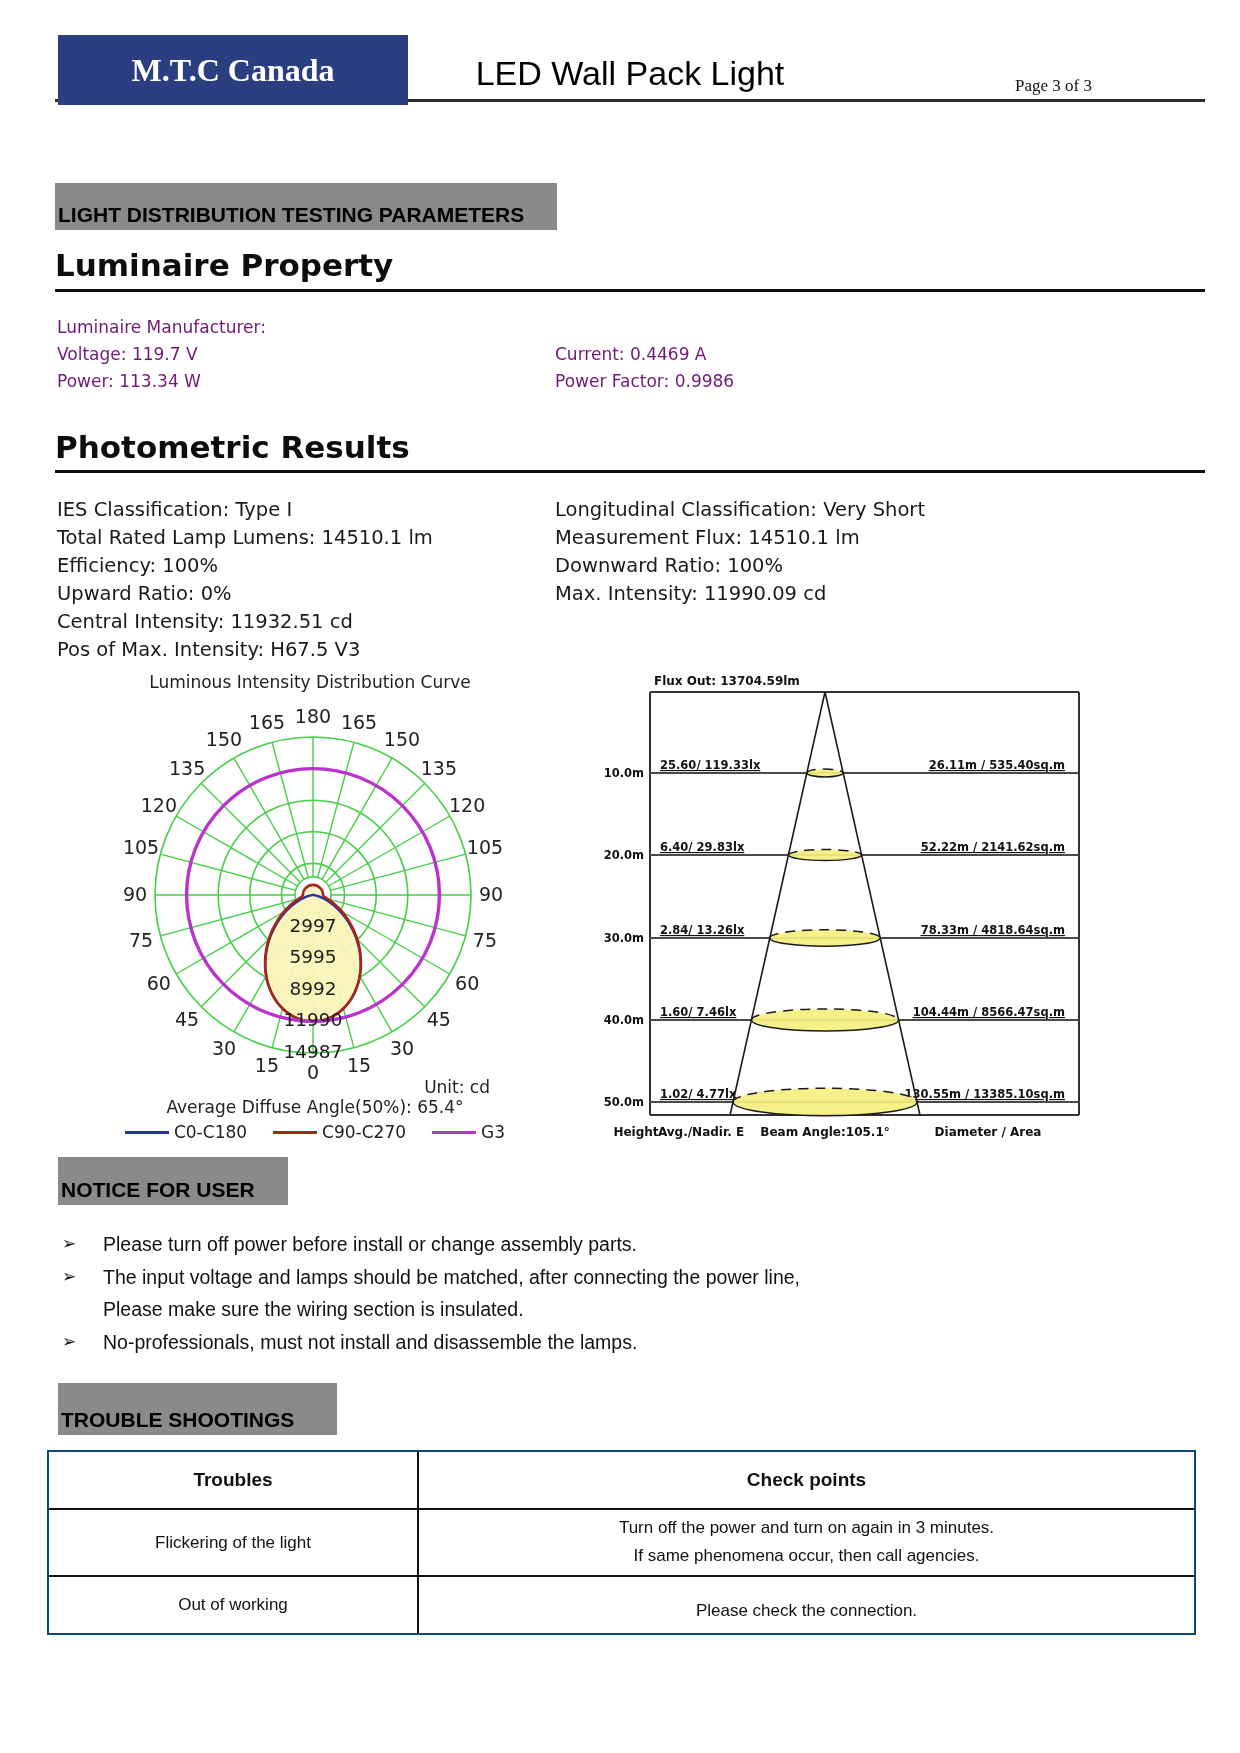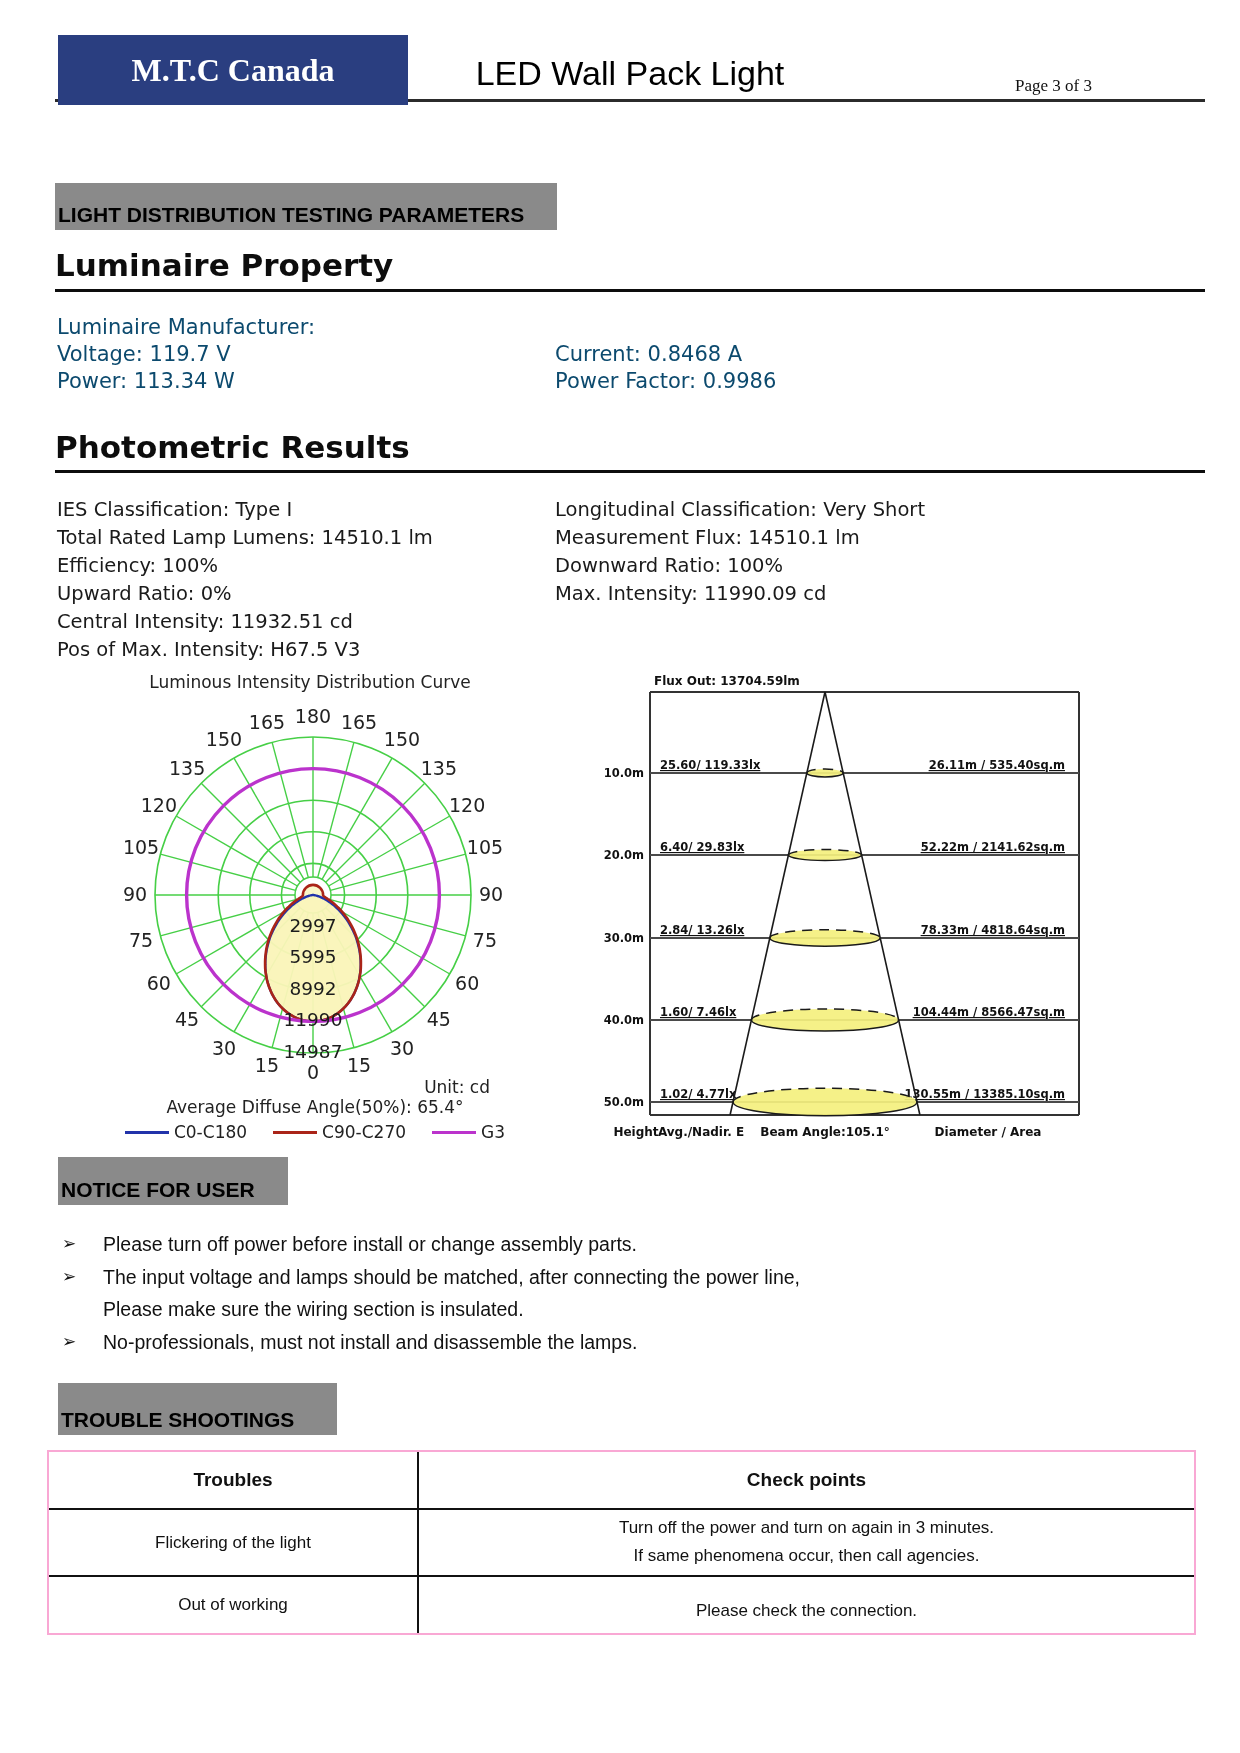--- a/index.html
+++ b/index.html
@@ -18,38 +18,38 @@
   .grey-banner{background:#8a8a8a;color:#000;display:flex;align-items:flex-end;
                font-family:"Liberation Sans",sans-serif;font-weight:bold;font-size:21px;
                padding:0 0 3px 3px;box-sizing:border-box;letter-spacing:0px;}
   #params-banner{left:55px;top:183px;width:502px;height:47px;}
   #notice-banner{left:58px;top:1157px;width:230px;height:48px;}
   #trouble-banner{left:58px;top:1383px;width:279px;height:52px;}
   
   .big-heading{font-weight:bold;font-size:31px;color:#0d0d0d;font-family:"DejaVu Sans",sans-serif;}
   .rule{background:#0d0d0d;height:3px;width:1150px;left:55px;}
   
-  .prop-list{font-size:21px;line-height:27px;color:#0c4a6e;}
+  .prop-list{font-size:17px;line-height:27px;color:#701a75;}
   .photo-list{font-size:19.5px;line-height:28px;color:#1a1a1a;}
   
   #polar-title{left:75px;top:672px;width:470px;text-align:center;font-size:17px;color:#222;}
   #unit-label{left:320px;top:1077px;width:170px;text-align:right;font-size:17px;color:#222;}
   #avg-diffuse{left:95px;top:1097px;width:440px;text-align:center;font-size:17px;color:#222;}
   #legend{left:85px;top:1122px;width:460px;display:flex;justify-content:center;gap:26px;
           align-items:center;font-size:17px;color:#222;}
   .legend-item{display:flex;align-items:center;gap:5px;}
   .legend-line{width:44px;height:3px;display:inline-block;}
   
   #notice-list{left:58px;top:1228px;width:1100px;font-family:"Liberation Sans",sans-serif;
                font-size:19.5px;color:#111;}
   .bullet-row{position:relative;line-height:32.5px;}
   .bullet-glyph{position:absolute;left:4px;top:0;font-size:17px;}
   .bullet-text{margin-left:45px;}
   
-  #trouble-table{left:47px;top:1450px;width:1149px;height:185px;border:2px solid #f9a8d4;
+  #trouble-table{left:47px;top:1450px;width:1149px;height:185px;border:2px solid #0c4a6e;
                  box-sizing:border-box;font-family:"Liberation Sans",sans-serif;color:#111;}
   .tt-vline{position:absolute;left:368px;top:0;bottom:0;width:2px;background:#111;}
   .tt-hline{position:absolute;left:0;width:100%;height:2px;background:#111;}
   .tt-cell{position:absolute;display:flex;align-items:center;justify-content:center;text-align:center;}
   .tt-header{font-weight:bold;font-size:19px;}
   .tt-body{font-size:17px;}
 </style>
 </head>
 <body>
 
@@ -68,21 +68,21 @@
     <span>LIGHT DISTRIBUTION TESTING PARAMETERS</span>
   </div>
   <div class="abs rule" style="top:289px;"></div>
 
   <div id="lum-left" class="abs prop-list" style="left:57px;top:314px;">
       <div>Luminaire Manufacturer:</div>
       <div>Voltage: 119.7 V</div>
       <div>Power: 113.34 W</div>
     </div>
   <div id="lum-right" class="abs prop-list" style="left:555px;top:341px;">
-      <div>Current: 0.8468 A</div>
+      <div>Current: 0.4469 A</div>
       <div>Power Factor: 0.9986</div>
     </div>
 
   <div class="abs big-heading" style="left:55px;top:429px;">Photometric Results</div>
   <div class="abs rule" style="top:470px;"></div>
 
   <div id="photo-left" class="abs photo-list" style="left:57px;top:496px;">
       <div>IES Classification: Type I</div>
       <div>Total Rated Lamp Lumens: 14510.1 lm</div>
       <div>Efficiency: 100%</div>

